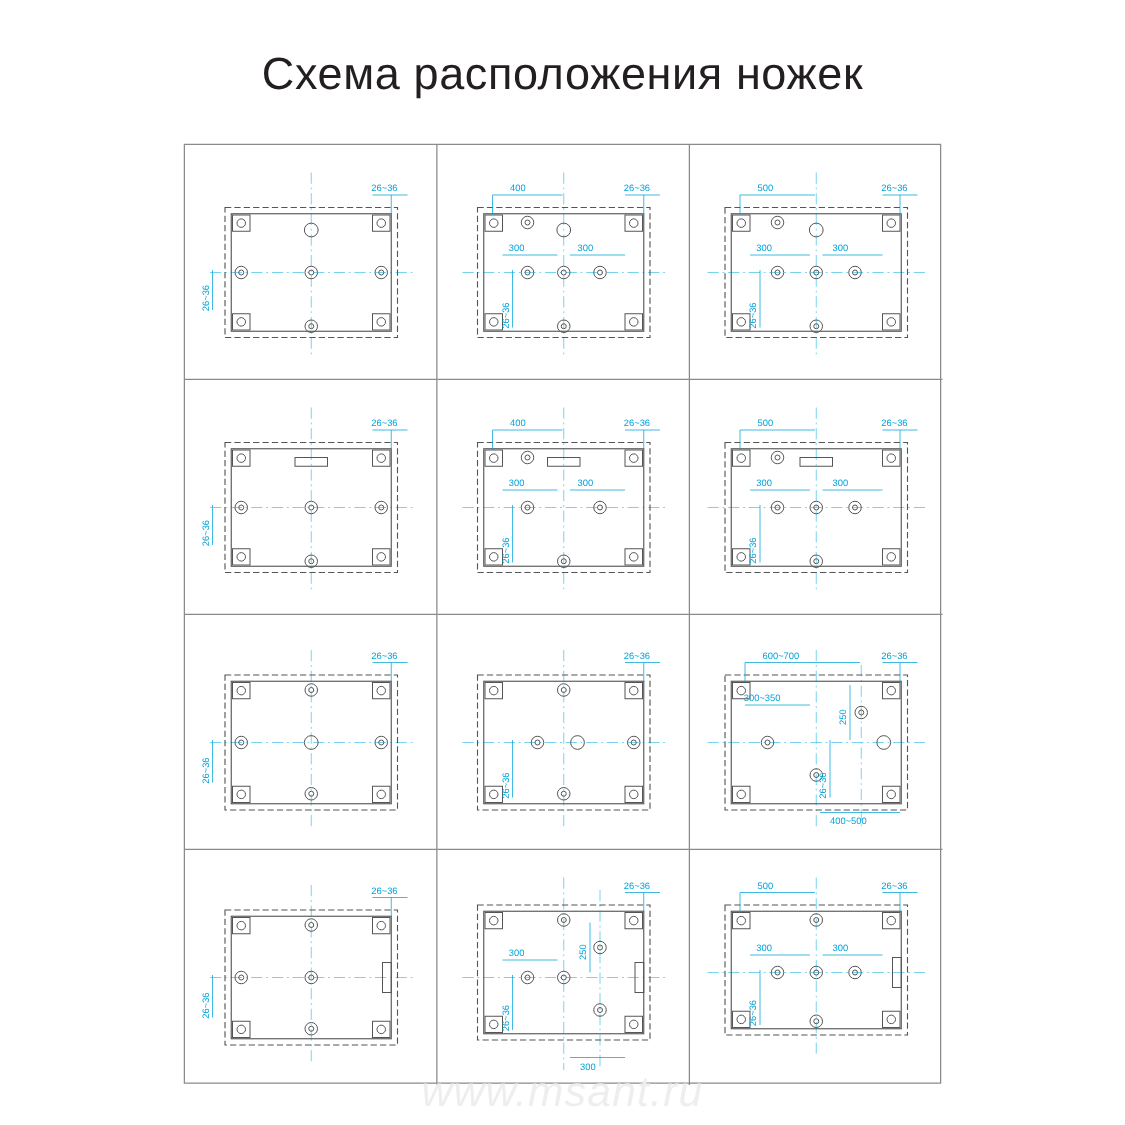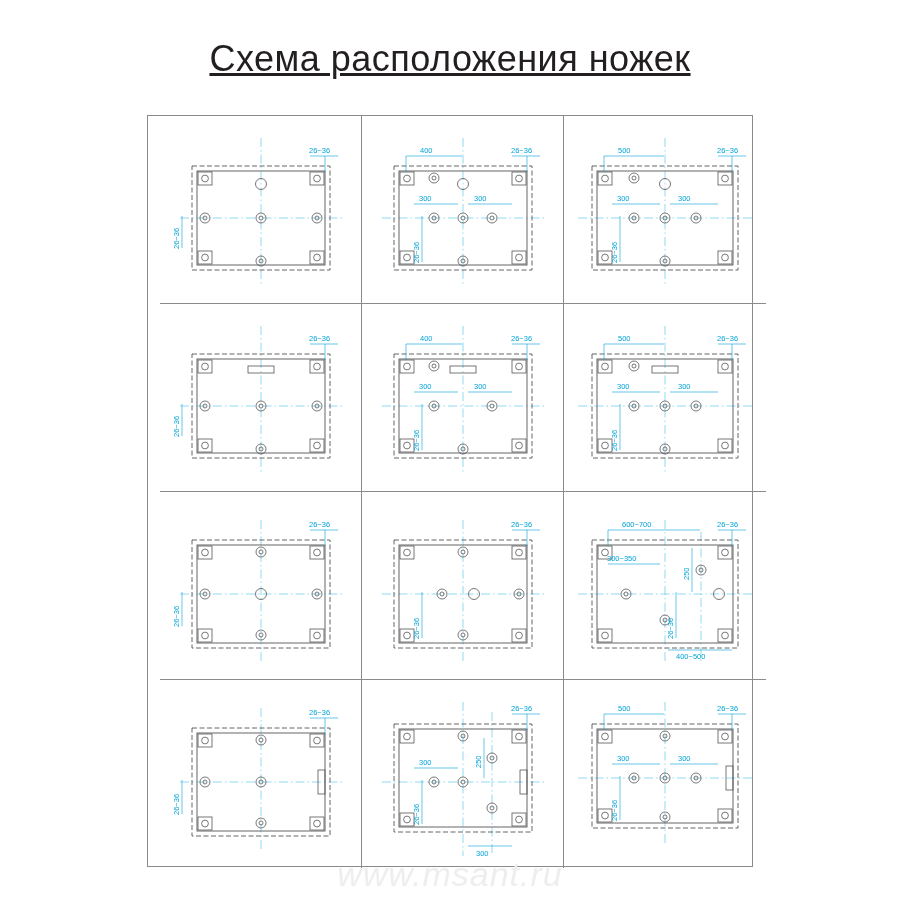--- a/index.html
+++ b/index.html
@@ -10,32 +10,30 @@
     position:relative;
     overflow:hidden;
   }
   #title{
     position:absolute;
     top:38px;left:0;width:900px;
     text-align:center;
     font-size:36px;
     color:#231f20;
     letter-spacing:0.5px;
-    text-decoration:underline;
   }
   #grid{
     position:absolute;
     left:147px;top:115px;
     width:606px;height:752px;
     display:grid;
     grid-template-columns:repeat(3,202px);
     grid-template-rows:repeat(4,188px);
     border:1px solid #8a8a8a;
     box-sizing:border-box;
-    padding-left:12px;
   }
   .cell{
     position:relative;
     border-right:1px solid #8a8a8a;
     border-bottom:1px solid #8a8a8a;
     box-sizing:border-box;
     overflow:hidden;
   }
   .cell:nth-child(3n){border-right:none;}
   .cell:nth-child(n+10){border-bottom:none;}

